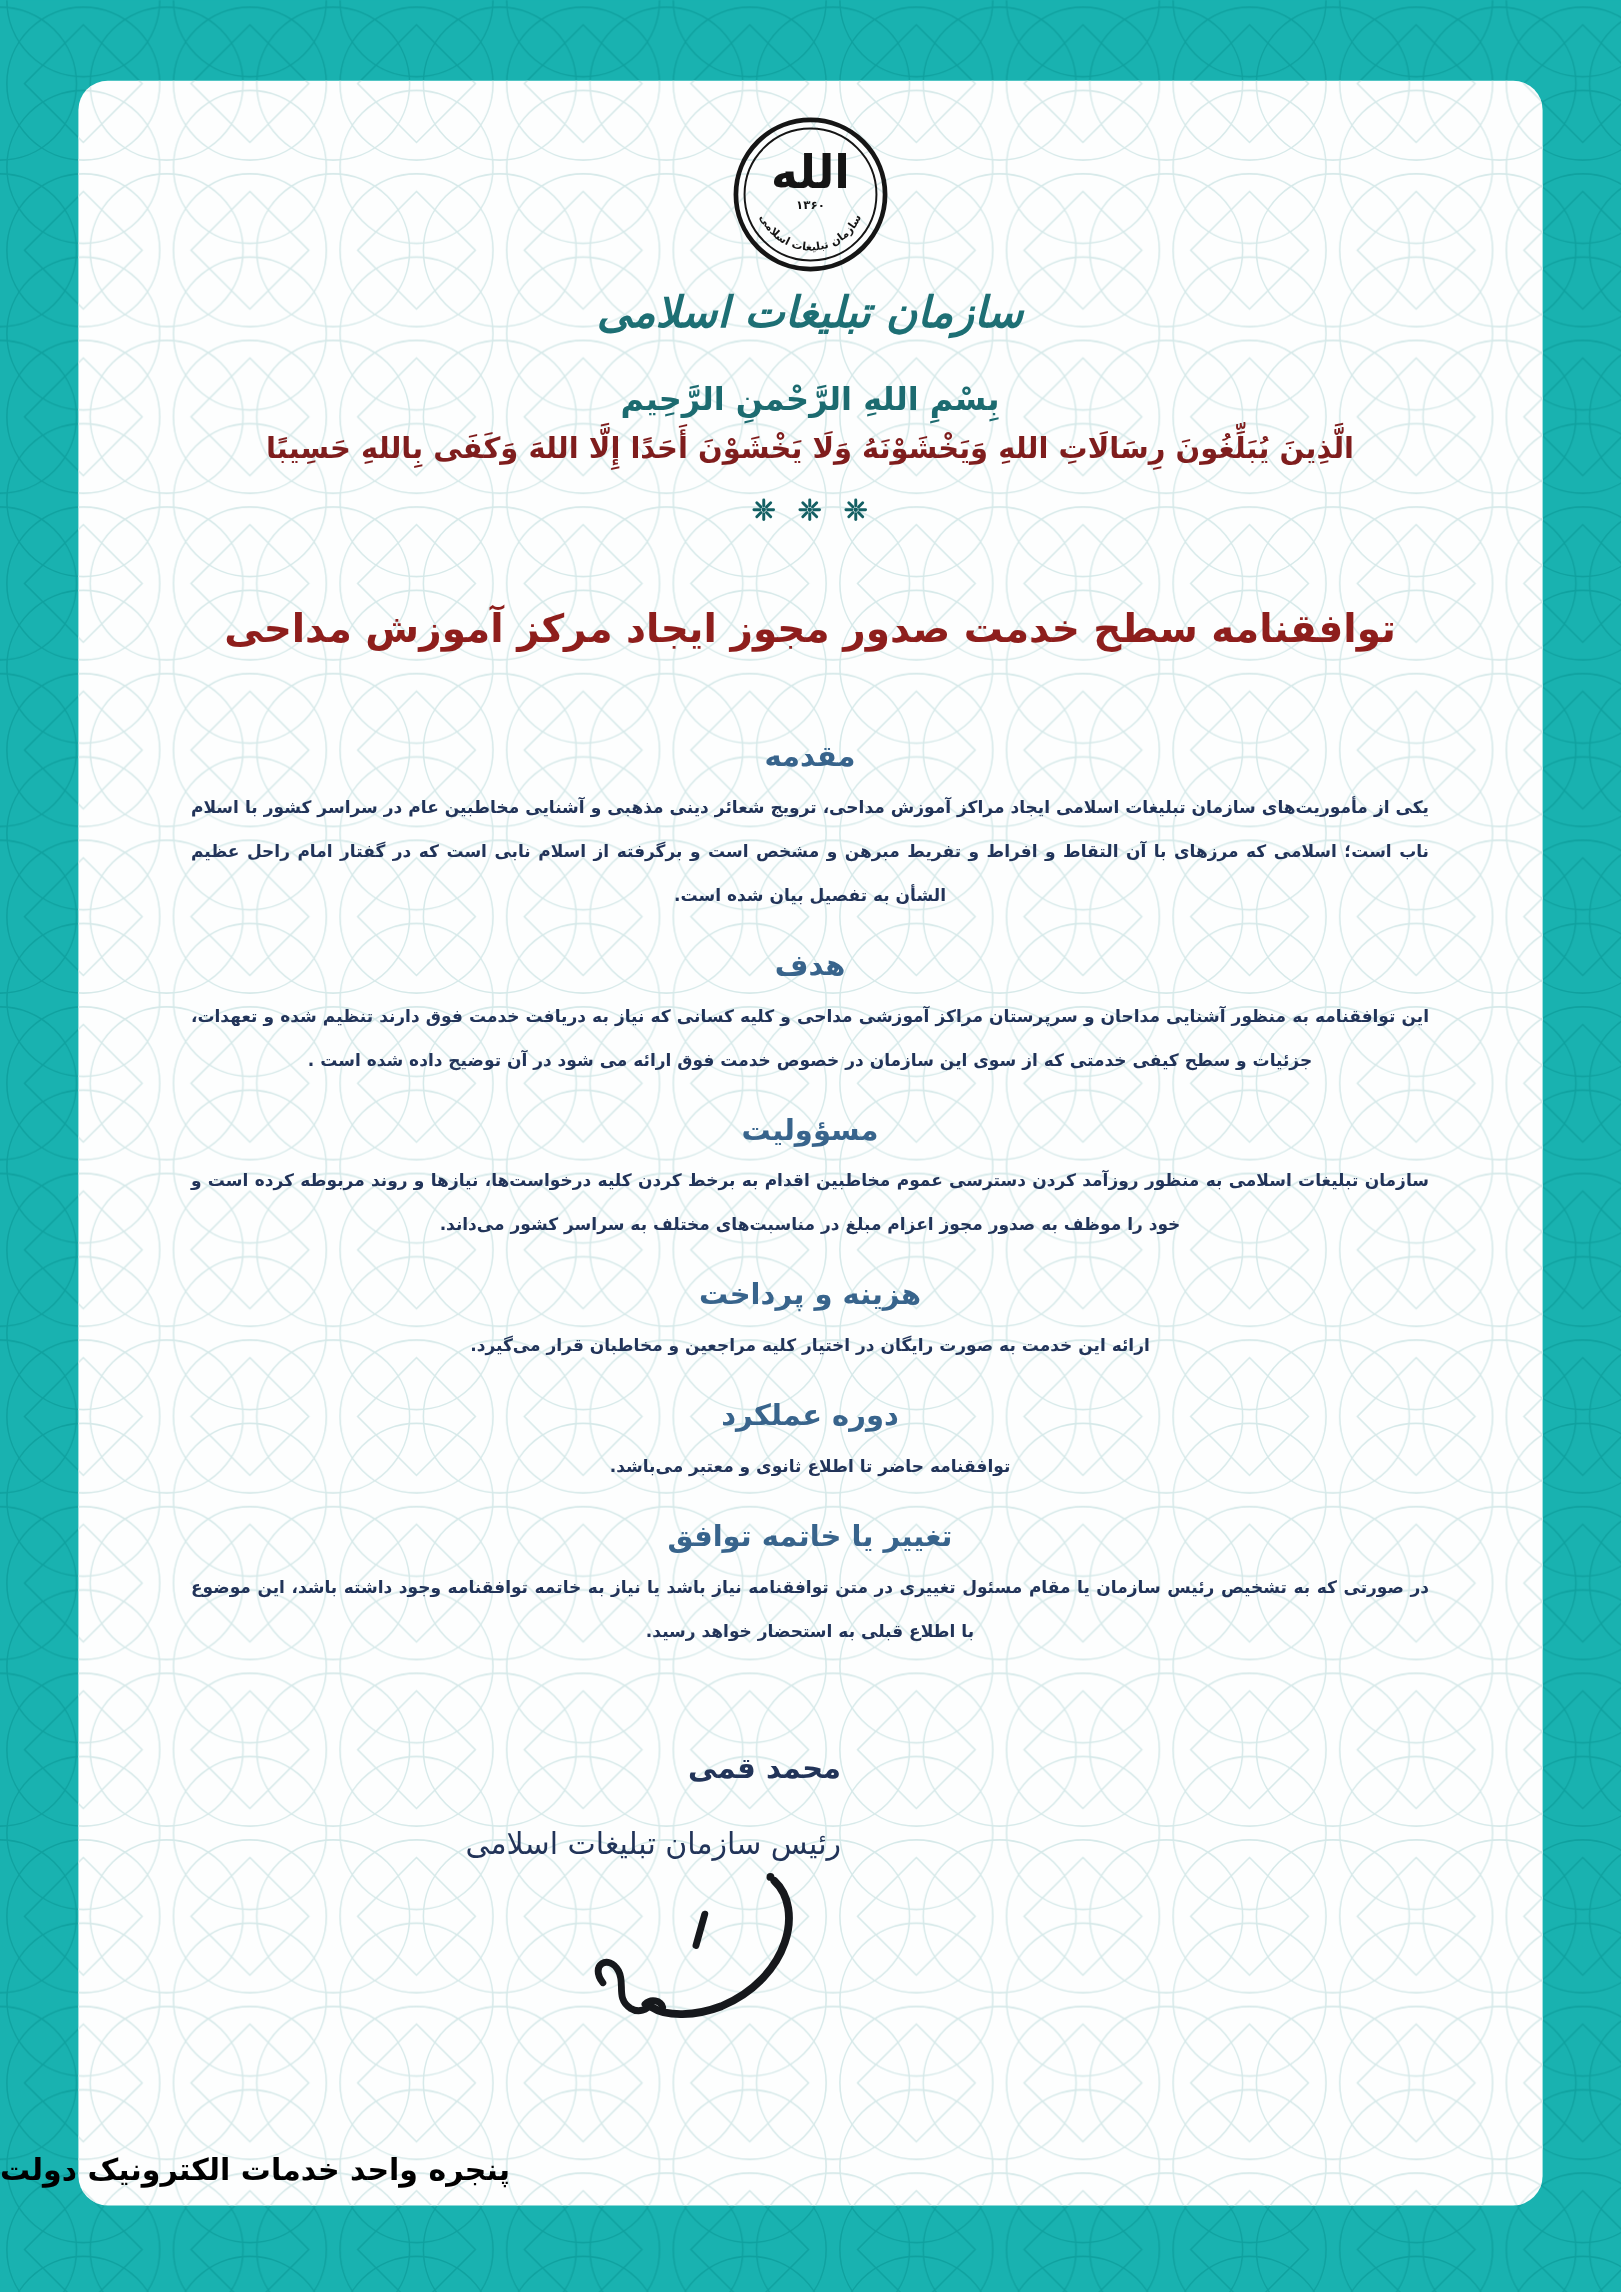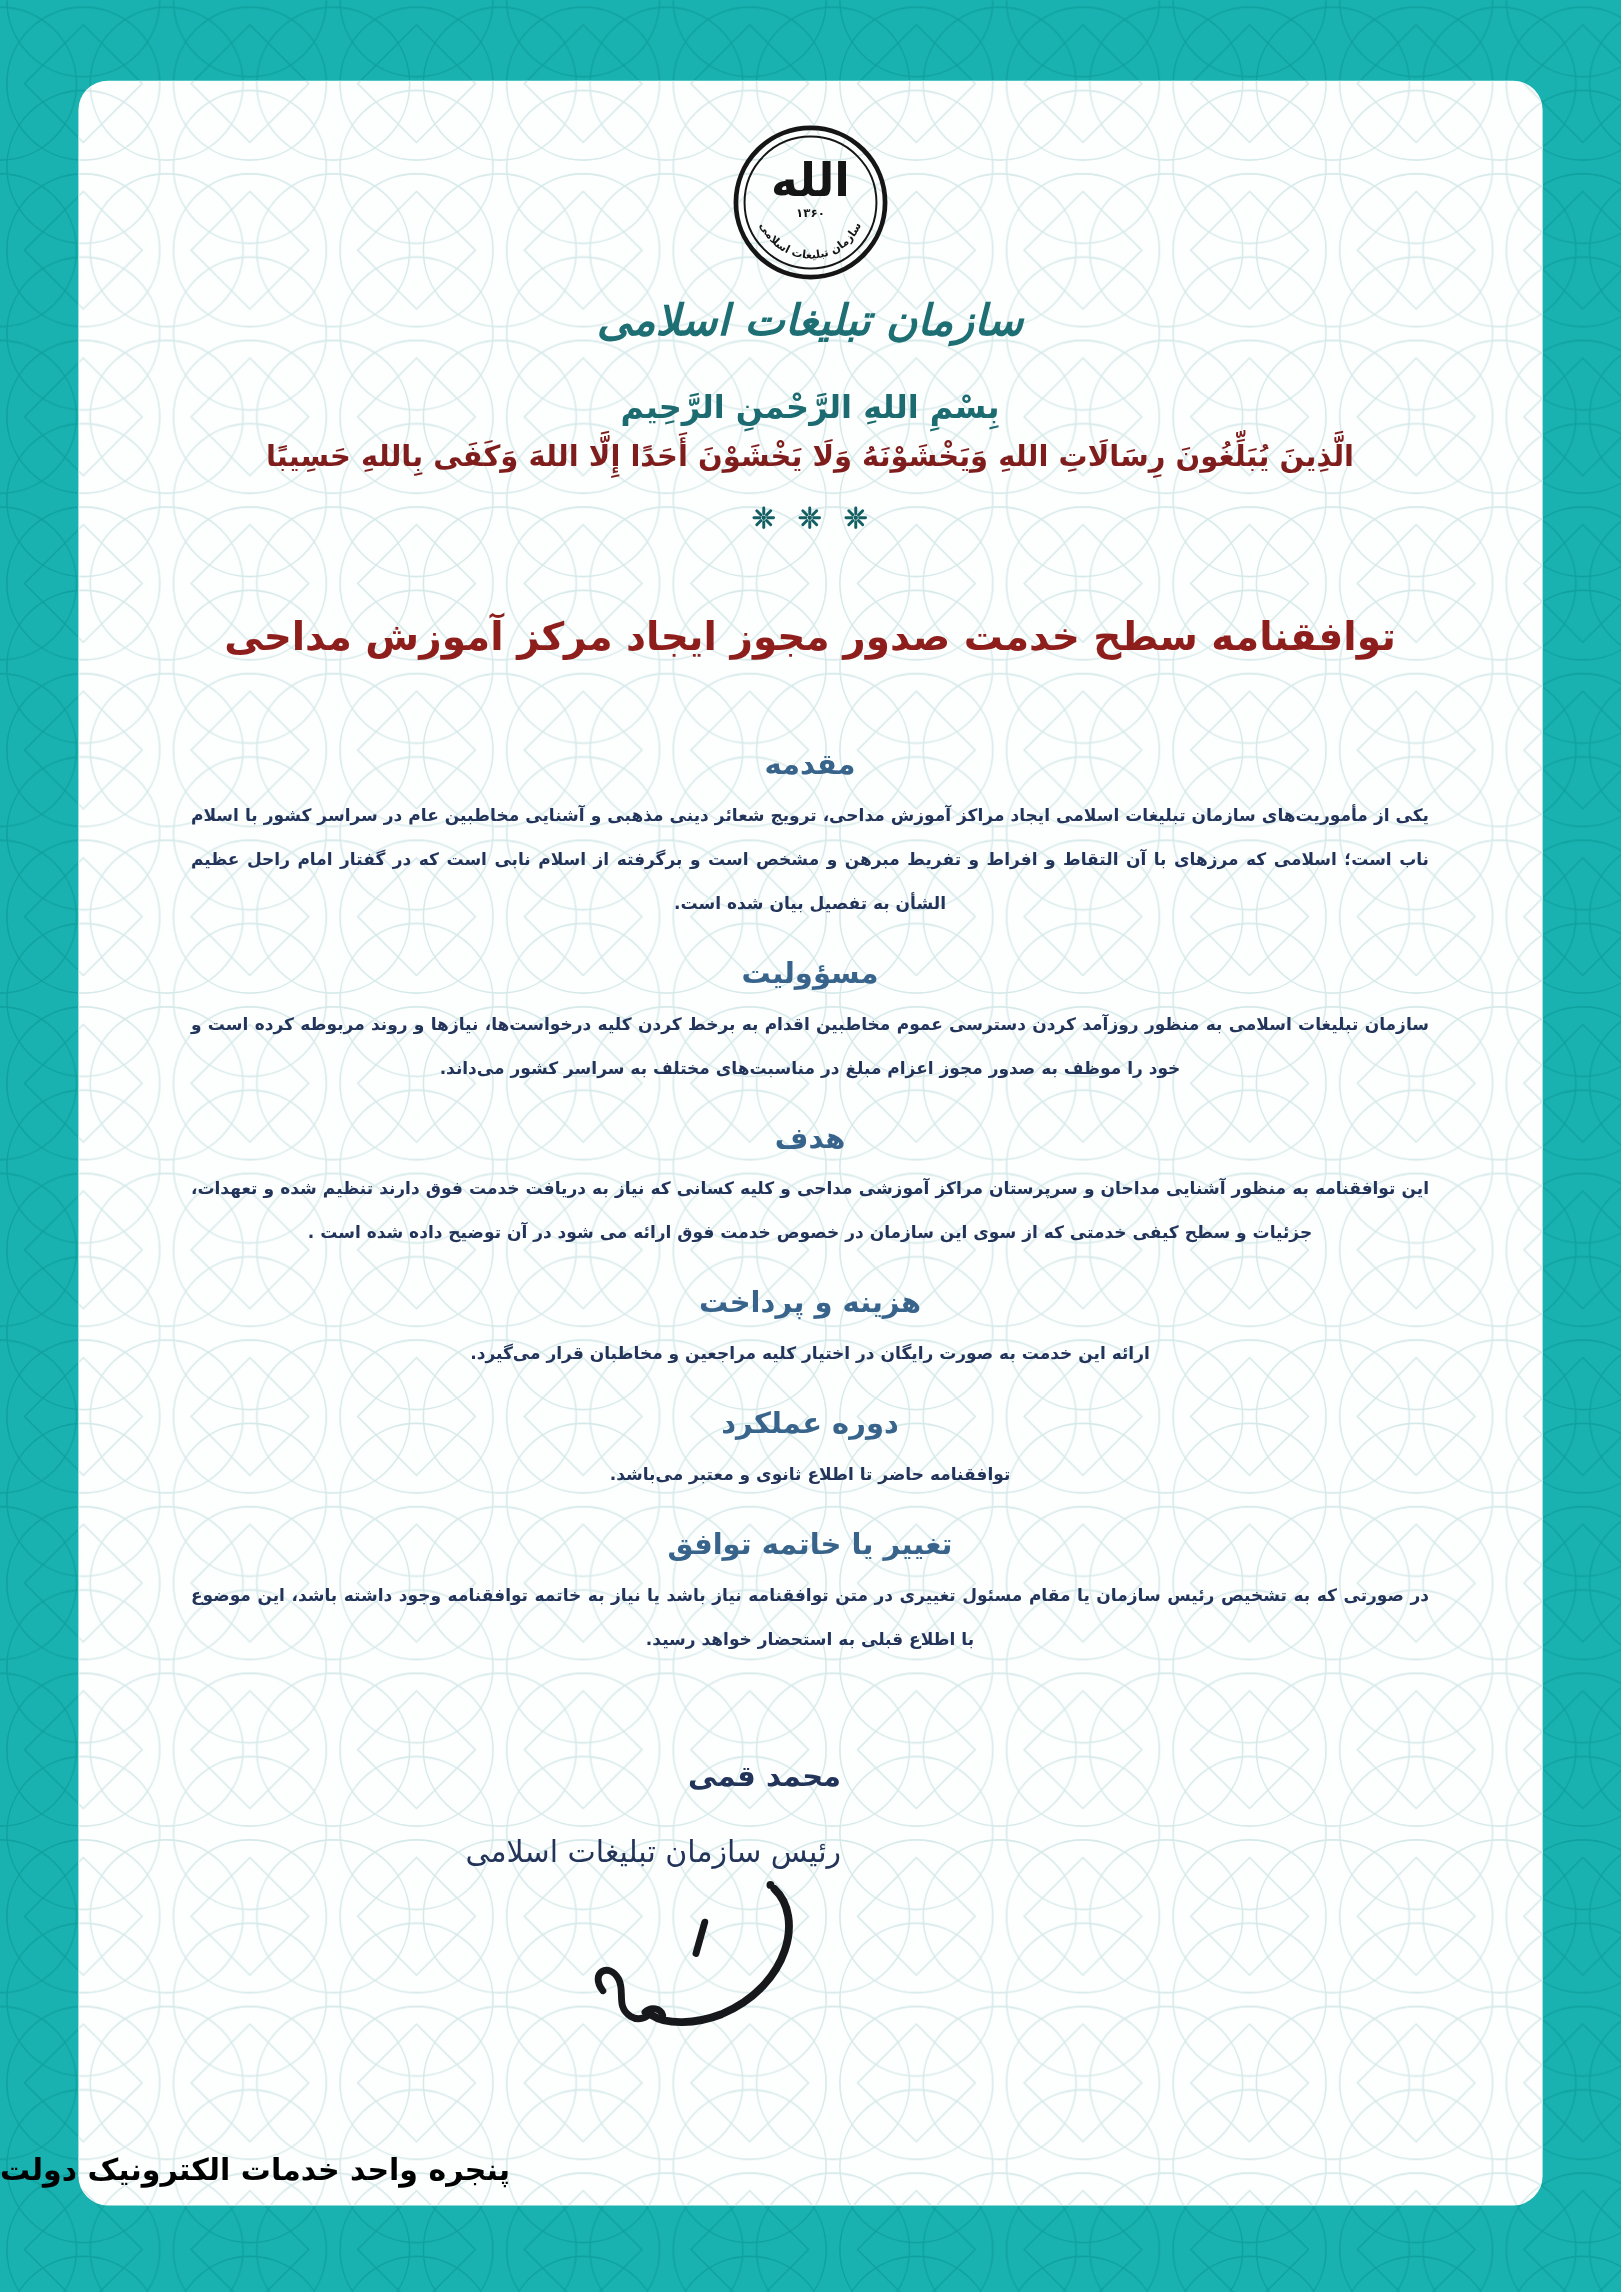--- a/index.html
+++ b/index.html
@@ -6,21 +6,21 @@
   body{
     width:1621px;height:2293px;position:relative;overflow:hidden;
     background:#19b2b0;
     font-family:"DejaVu Sans",sans-serif;
   }
   .bg-layer{position:absolute;top:0;left:0;z-index:0;}
   .content{
     position:absolute;z-index:1;
     top:80px;left:78px;width:1464px;height:2125px;
     box-sizing:border-box;
-    padding:15px 113px;
+    padding:7px 113px;
     direction:rtl;
   }
   
   .emblem-wrap{margin-top:29px;text-align:center;}
   .calligraphy{
     margin-top:9.8px;text-align:center;
     font-size:43px;font-weight:bold;font-style:italic;
     color:#1d6f74;letter-spacing:1px;
   }
   
@@ -170,27 +170,27 @@
   <h1 class="doc-title">توافقنامه سطح خدمت صدور مجوز ایجاد مرکز آموزش مداحی</h1>
 
   <div class="sections">
 
     <section class="sec">
       <h2>مقدمه</h2>
       <p>یکی از مأموریت‌های سازمان تبلیغات اسلامی ایجاد مراکز آموزش مداحی، ترویج شعائر دینی مذهبی و آشنایی مخاطبین عام در سراسر کشور با اسلام ناب است؛ اسلامی که مرزهای با آن التقاط و افراط و تفریط مبرهن و مشخص است و برگرفته از اسلام نابی است که در گفتار امام راحل عظیم الشأن به تفصیل بیان شده است.</p>
     </section>
 
     <section class="sec">
+      <h2>هدف</h2>
+      <p>این توافقنامه به منظور آشنایی مداحان و سرپرستان مراکز آموزشی مداحی و کلیه کسانی که نیاز به دریافت خدمت فوق دارند تنظیم شده و تعهدات، جزئیات و سطح کیفی خدمتی که از سوی این سازمان در خصوص خدمت فوق ارائه می شود در آن توضیح داده شده است .</p>
+    </section>
+
+    <section class="sec">
       <h2>مسؤولیت</h2>
       <p>سازمان تبلیغات اسلامی به منظور روزآمد کردن دسترسی عموم مخاطبین اقدام به برخط کردن کلیه درخواست‌ها، نیازها و روند مربوطه کرده است و خود را موظف به صدور مجوز اعزام مبلغ در مناسبت‌های مختلف به سراسر کشور می‌داند.</p>
-    </section>
-
-    <section class="sec">
-      <h2>هدف</h2>
-      <p>این توافقنامه به منظور آشنایی مداحان و سرپرستان مراکز آموزشی مداحی و کلیه کسانی که نیاز به دریافت خدمت فوق دارند تنظیم شده و تعهدات، جزئیات و سطح کیفی خدمتی که از سوی این سازمان در خصوص خدمت فوق ارائه می شود در آن توضیح داده شده است .</p>
     </section>
 
     <section class="sec">
       <h2>هزینه و پرداخت</h2>
       <p>ارائه این خدمت به صورت رایگان در اختیار کلیه مراجعین و مخاطبان قرار می‌گیرد.</p>
     </section>
 
     <section class="sec">
       <h2>دوره عملکرد</h2>
       <p>توافقنامه حاضر تا اطلاع ثانوی و معتبر می‌باشد.</p>

